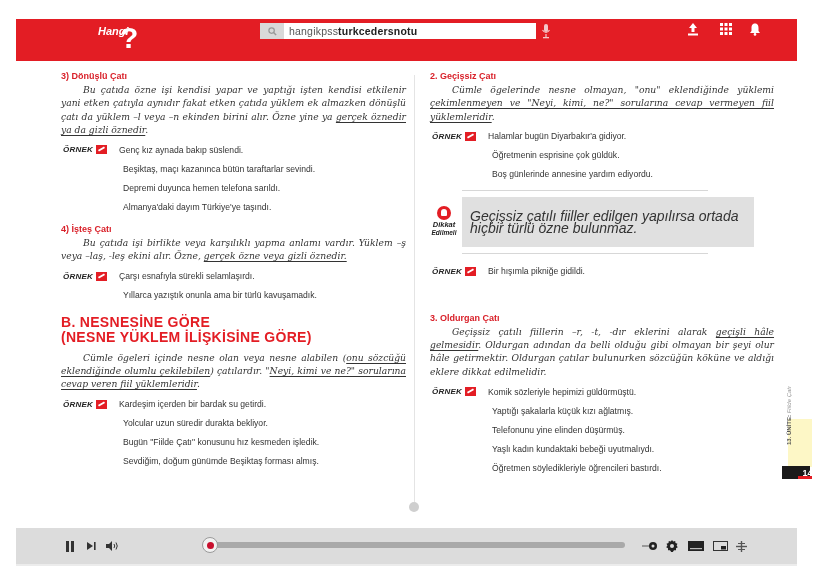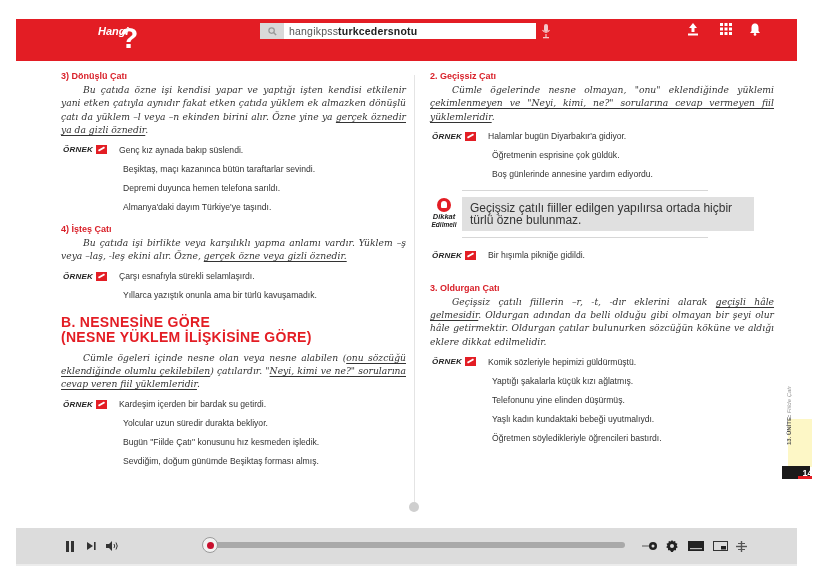--- a/index.html
+++ b/index.html
@@ -41,21 +41,21 @@
   .section { margin-top: 8px; }
 
   .note { position: relative; margin-top: 4px; margin-left: -4px; }
   .note .rule { height: 1px; background: #d7d7d7; margin-left: 36px; width: 246px; }
   .note .box { display: flex; align-items: center; margin: 6px 0; }
   .note .dikkat { width: 36px; text-align: center; }
   .note .bell { width: 14px; height: 14px; border-radius: 50%; background: #e31d24; margin: 0 auto 1px; position: relative; }
   .note .bell::after { content: ""; position: absolute; left: 4px; top: 3px; width: 6px; height: 7px; background: #fff; border-radius: 3px 3px 1px 1px; }
   .note .dk1 { font: italic 900 7.5px "Liberation Sans", sans-serif; color: #222; line-height: 8px; }
   .note .dk2 { font: italic 900 6.5px "Liberation Sans", sans-serif; color: #222; line-height: 8px; }
-  .note .box-text { background: #e0e0e0; width: 292px; padding: 5px 8px; font-size: 12px; line-height: 12px; color: #333; }
+  .note .box-text { background: #e0e0e0; width: 292px; padding: 13px 8px; font-size: 14px; line-height: 12px; color: #333; font-style: italic; }
   .side-label { position: absolute; left: 783px; top: 370px; width: 12px; height: 80px; }
   .side-label span { position: absolute; left: -32px; top: 34px; transform: rotate(-90deg); white-space: nowrap; font-size: 6px; color: #999; width: 76px; text-align: left; }
   .side-label span b { color: #555; }
   .yellow-strip { position: absolute; left: 788px; top: 419px; width: 24px; height: 48px; background: #fdf7c6; }
   .page-num { position: absolute; left: 782px; top: 466px; width: 16px; height: 13px; background: #1a1a1a; color: #fff; font: bold 9px "Liberation Sans", sans-serif; display: flex; align-items: center; justify-content: center; padding-left: 28px; }
   .red-underline { position: absolute; left: 798px; top: 476px; width: 14px; height: 3px; background: #e31d24; }
 
   
   .player { position: absolute; left: 16px; top: 528px; width: 781px; height: 36px; background: #dcdcdc; }
   .player-shadow { position: absolute; left: 16px; top: 564px; width: 781px; height: 2px; background: #ececec; }
@@ -228,21 +228,21 @@
     <div class="examples" style="margin-top:8px">
       <div class="ex-row">
         <div class="ornek">
             <span class="lbl">ÖRNEK</span>
             <span class="badge"></span>
           </div>
         <span class="ex-text">Bir hışımla pikniğe gidildi.</span>
       </div>
     </div>
 
-    <div style="margin-top:18px">
+    <div style="margin-top:32px">
       <div class="h3">3. Oldurgan Çatı</div>
       <p class="para"><span>Geçişsiz çatılı fiillerin –r, -t, -dır eklerini alarak </span><u>geçişli hâle gelmesidir</u><span>. Oldurgan adından da belli olduğu gibi olmayan bir şeyi olur hâle getirmektir. Oldurgan çatılar bulunurken sözcüğün köküne ve aldığı eklere dikkat edilmelidir.</span></p>
       <div class="examples">
         <div class="ex-row">
           <div class="ornek">
               <span class="lbl">ÖRNEK</span>
               <span class="badge"></span>
             </div>
           <span class="ex-text">Komik sözleriyle hepimizi güldürmüştü.</span>
         </div>

